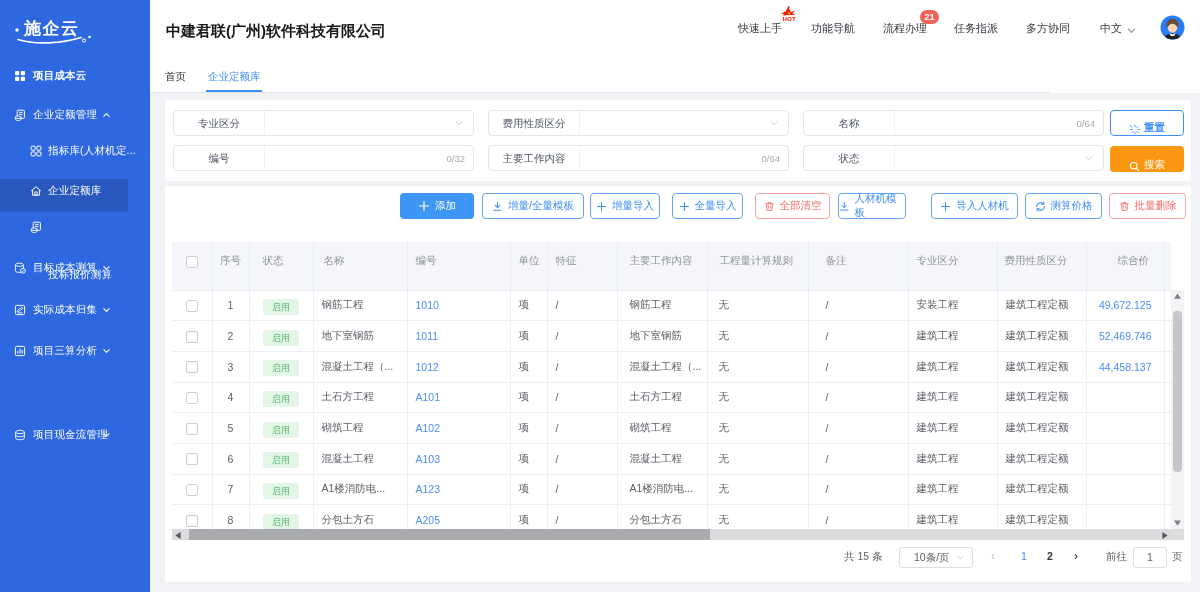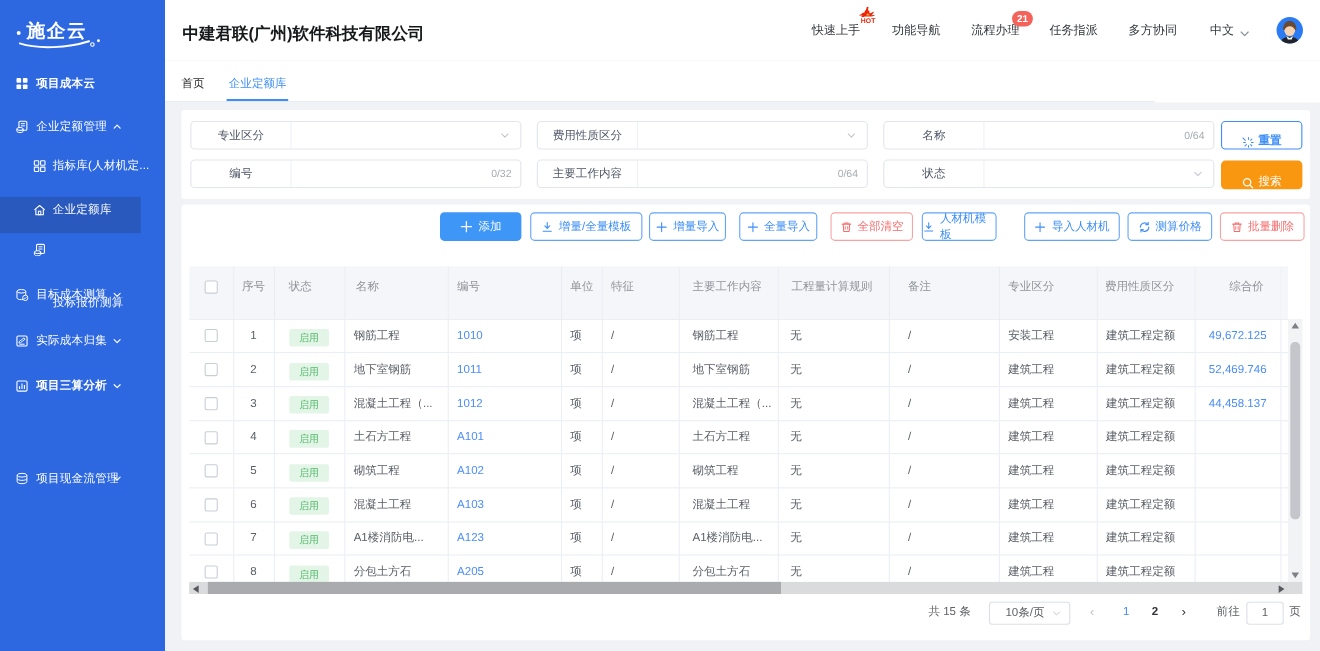--- a/index.html
+++ b/index.html
@@ -512,21 +512,21 @@
       <span class="mtx" style="left:33px;">实际成本归集</span>
       <span class="car"><svg width="9" height="9" viewBox="0 0 10 10" fill="none">
           <path d="m2 3.6 3 3 3-3" stroke="#fff" stroke-width="1.2" stroke-linecap="round" stroke-linejoin="round"></path>
         </svg></span>
     </div>
     <div class="mi" style="top:335px;height:31px">
       <span class="mic" style="left:14px"><svg width="12" height="12" viewBox="0 0 12 12" fill="none">
           <rect x="1.4" y="1.4" width="9.2" height="9.2" rx="1.2" stroke="#fff" stroke-width="1"></rect>
           <path d="M3.8 8.6V6.2M6 8.6V3.6M8.2 8.6V5" stroke="#fff" stroke-width="1"></path>
         </svg></span>
-      <span class="mtx" style="left:33px;font-weight:bold;">项目三算分析</span>
+      <span class="mtx" style="left:33px;">项目三算分析</span>
       <span class="car"><svg width="9" height="9" viewBox="0 0 10 10" fill="none">
           <path d="m2 3.6 3 3 3-3" stroke="#fff" stroke-width="1.2" stroke-linecap="round" stroke-linejoin="round"></path>
         </svg></span>
     </div>
     <div class="mi" style="top:419px;height:31px">
       <span class="mic" style="left:14px"><svg width="12" height="12" viewBox="0 0 12 12" fill="none">
           <ellipse cx="6" cy="3" rx="4.4" ry="1.7" stroke="#fff" stroke-width="0.9"></ellipse>
           <path d="M1.6 3v3c0 .94 2 1.7 4.4 1.7s4.4-.76 4.4-1.7V3" stroke="#fff" stroke-width="0.9"></path>
           <path d="M1.6 6v3c0 .94 2 1.7 4.4 1.7s4.4-.76 4.4-1.7V6" stroke="#fff" stroke-width="0.9"></path>
         </svg></span>

